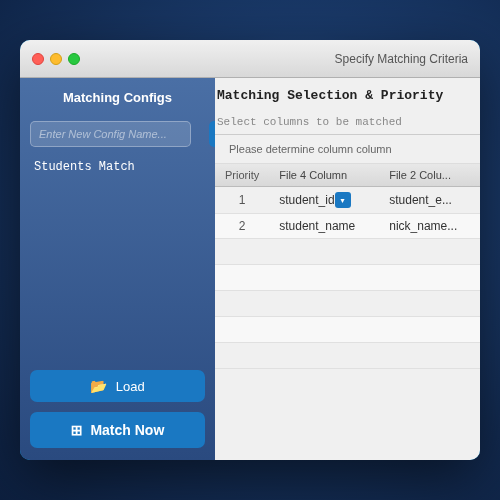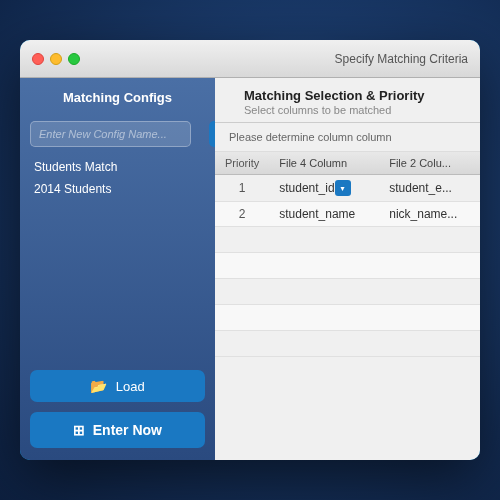--- a/index.html
+++ b/index.html
@@ -134,20 +134,21 @@
       flex-direction: column;
       gap: 2px;
     }
 
     .config-item {
       color: #fff;
       font-size: 12px;
       padding: 3px 4px;
       border-radius: 4px;
       cursor: pointer;
+      font-family: Liberation Mono, monospace;
     }
 
     .load-btn {
       background: #1a78c2;
       border: none;
       border-radius: 7px;
       color: #fff;
       font-size: 13px;
       font-weight: 500;
       padding: 8px 0;
@@ -182,34 +183,35 @@
     
     .main-panel {
       flex: 1;
       background: #f0f0f0;
       display: flex;
       flex-direction: column;
       overflow: hidden;
     }
 
     .panel-header {
-      padding: 10px 29px 6px;
+      padding: 10px 2px 6px;
       border-bottom: 1px solid #ccc;
+      font-family: Liberation Mono, monospace;
     }
 
     .panel-title {
       font-size: 13px;
       font-weight: 600;
       color: #222;
     }
 
     .panel-subtitle {
       font-size: 11px;
       color: #888;
-      margin-top: 1px;
+      margin-top: 13px;
     }
 
     .panel-description {
       padding: 8px 14px;
       font-size: 11px;
       color: #666;
       border-bottom: 1px solid #ddd;
     }
 
     .table-wrapper {
@@ -300,31 +302,30 @@
     <div class="sidebar">
       <div class="sidebar-title">Matching Configs</div>
 
       <div class="config-input-row">
         <input class="config-input" type="text" placeholder="Enter New Config Name..." style="">
         <button class="add-btn">+</button>
       </div>
 
       <div class="config-list">
         <div class="config-item">Students Match</div>
-        <div class="config-item">2014 Students</div>
       </div>
 
       <button class="load-btn">
         <span class="btn-icon">📂</span>
         <span>Load</span>
       </button>
 
       <button class="match-now-btn">
         <span class="btn-icon">⊞</span>
-        <span>Enter Now</span>
+        <span>Match Now</span>
       </button>
     </div>
 
     <div class="main-panel">
       <div class="panel-header">
         <div class="panel-title">Matching Selection &amp; Priority</div>
         <div class="panel-subtitle">Select columns to be matched</div>
       </div>
 
       <div class="panel-description">Please determine column column</div>

